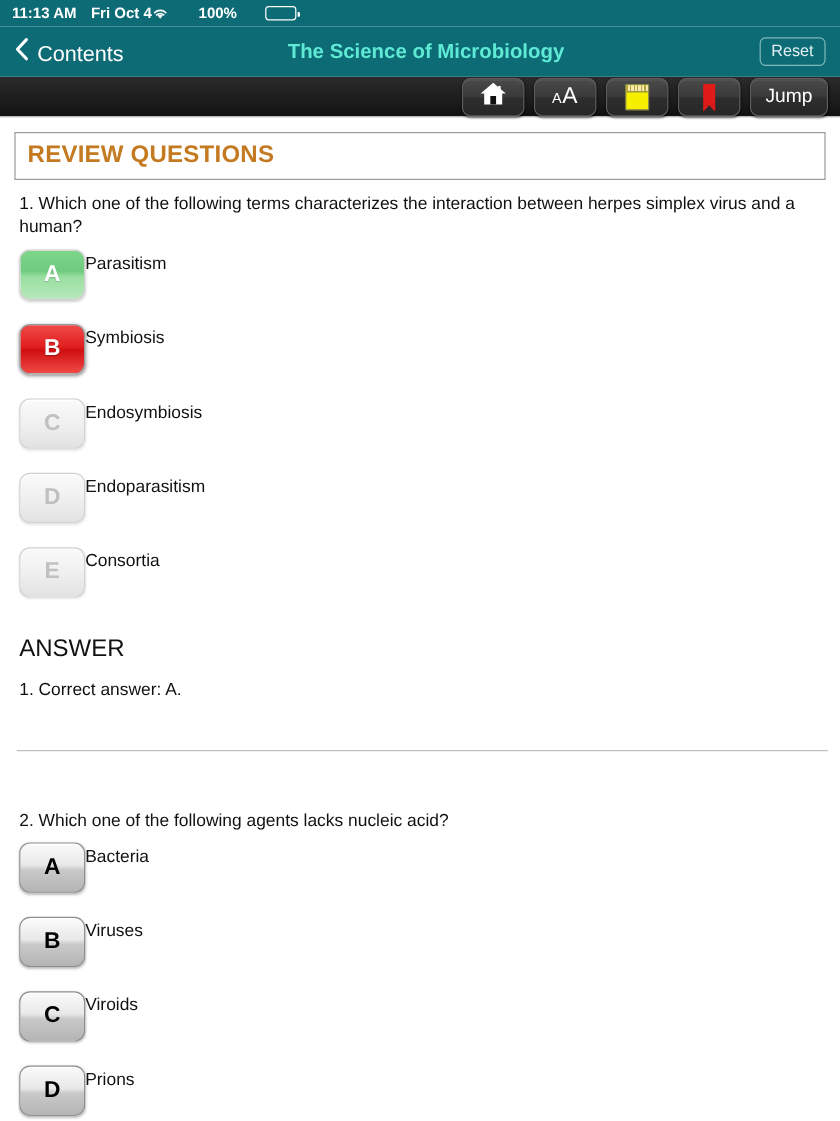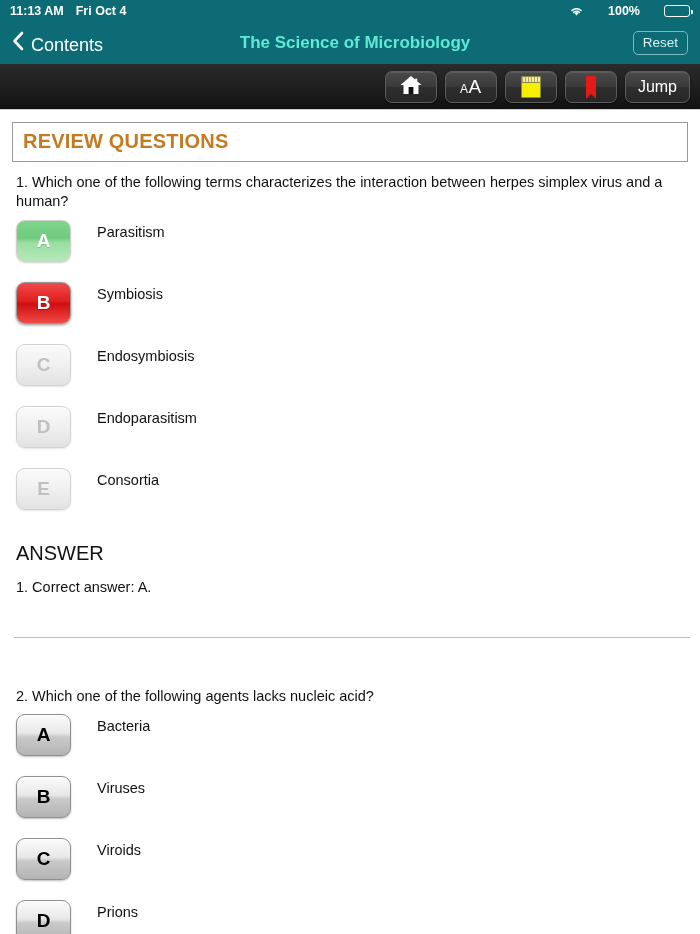--- a/index.html
+++ b/index.html
@@ -15,21 +15,20 @@
     -webkit-font-smoothing: antialiased;
   }
 
   
   .status-bar {
     height: 22px;
     background: #0c6b75;
     color: #ffffff;
     display: flex;
     align-items: center;
-    justify-content: space-between;
     padding: 0 10px;
     font-size: 12.5px;
     font-weight: bold;
     box-sizing: border-box;
   }
   .status-left { display: flex; align-items: center; gap: 12px; }
   .status-right { display: flex; align-items: center; gap: 24px; }
   .wifi-icon { display: inline-block; width: 15px; height: 12px; position: relative; }
   .wifi-icon svg { display: block; }
   .battery {
@@ -87,21 +86,21 @@
     border-radius: 5px;
     font-size: 13.5px;
     padding: 3px 9px 4px;
     background: transparent;
     cursor: pointer;
     font-family: "Liberation Sans", sans-serif;
   }
 
   
   .toolbar {
-    height: 46px;
+    height: 34px;
     background: linear-gradient(to bottom, #2b2b2b 0%, #222222 35%, #1a1a1a 70%, #111111 100%);
     border-bottom: 1px solid #cfcfcf;
     display: flex;
     align-items: center;
     justify-content: flex-end;
     padding-right: 10px;
     gap: 8px;
     box-sizing: border-box;
   }
   .tb-btn {
@@ -217,21 +216,20 @@
     box-shadow: 0 1px 2px rgba(0,0,0,0.18);
   }
   .opt-btn.wrong {
     background: linear-gradient(to bottom, #f04a4a 0%, #e11d1d 46%, #cf0f12 52%, #f14a46 100%);
     border: 1px solid #9a9a9a;
     color: #ffffff;
     text-shadow: 0 1px 1px rgba(0,0,0,0.3);
     box-shadow: 0 1px 3px rgba(0,0,0,0.45);
   }
   .opt-label {
-    margin-left: 26px;
     margin-top: 4px;
     font-size: 14.5px;
     color: #111111;
   }
   .answer-head {
     margin: 12px 0 0 16px;
     font-size: 20px;
     color: #111111;
   }
   .answer-text {

